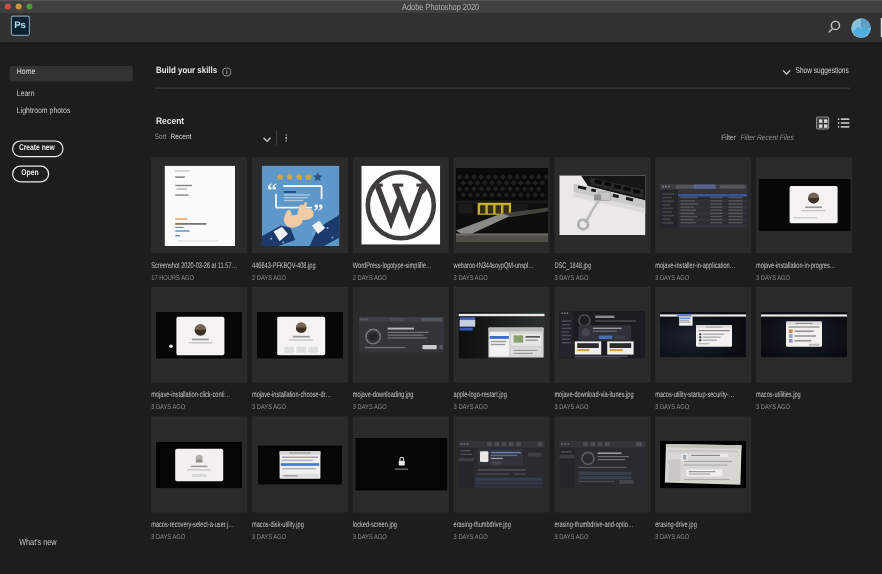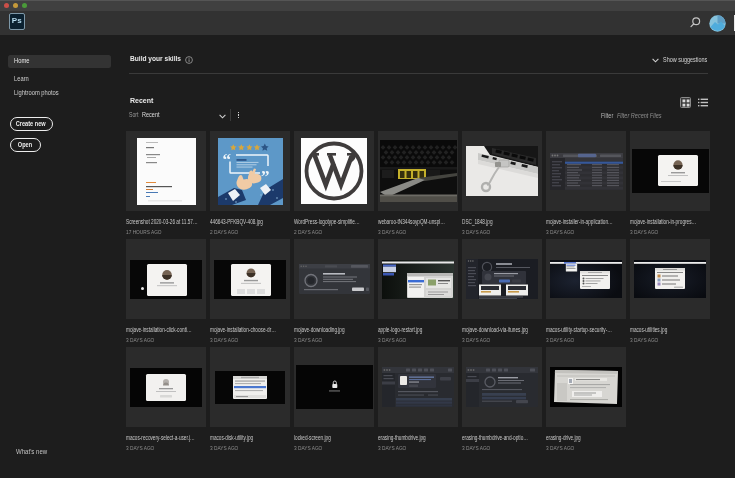--- a/index.html
+++ b/index.html
@@ -12,20 +12,21 @@
   transform:scaleX(0.84); transform-origin:0 0; }
 .sx { display:inline-block; transform-origin:0 50%; white-space:nowrap; }
 </style></head>
 <body>
 <div id="stage">
 
 <div style="position:absolute;left:0;top:0;width:735px;height:11px;background:#404040;border-top:1px solid #555;"></div>
 <div style="position:absolute;left:3.5px;top:2.5px;width:5.5px;height:5.5px;border-radius:50%;background:#cb4f48;"></div>
 <div style="position:absolute;left:12.5px;top:2.5px;width:5.5px;height:5.5px;border-radius:50%;background:#c59a3a;"></div>
 <div style="position:absolute;left:21.5px;top:2.5px;width:5.5px;height:5.5px;border-radius:50%;background:#4a9a39;"></div>
+<div style="position:absolute;left:0;top:1px;width:735px;height:9px;font-size:7.5px;color:#b2b2b2;text-align:center;line-height:9px;"><span class="sx" style="transform:scaleX(0.82);transform-origin:50% 50%;">Adobe Photoshop 2020</span></div>
 
 <div style="position:absolute;left:0;top:11px;width:735px;height:24px;background:#323232;"></div>
 <div style="position:absolute;left:9px;top:13px;width:15.5px;height:16.5px;background:#0b2130;border:1px solid #7e98a8;border-radius:2px;
   color:#b7dcee;font-size:8px;font-weight:bold;text-align:center;line-height:14.5px;">Ps</div>
 <svg style="position:absolute;left:688.5px;top:16px;" width="13" height="13" viewBox="0 0 13 13">
   <circle cx="7.2" cy="5.2" r="3.4" fill="none" stroke="#c4c4c4" stroke-width="1.2"></circle>
   <line x1="4.6" y1="8" x2="2" y2="10.6" stroke="#c4c4c4" stroke-width="1.2" stroke-linecap="round"></line>
 </svg>
 <svg style="position:absolute;left:709px;top:15px;" width="17" height="17" viewBox="0 0 17 17">
   <circle cx="8.5" cy="8.5" r="8.2" fill="#85c2dc"></circle>

